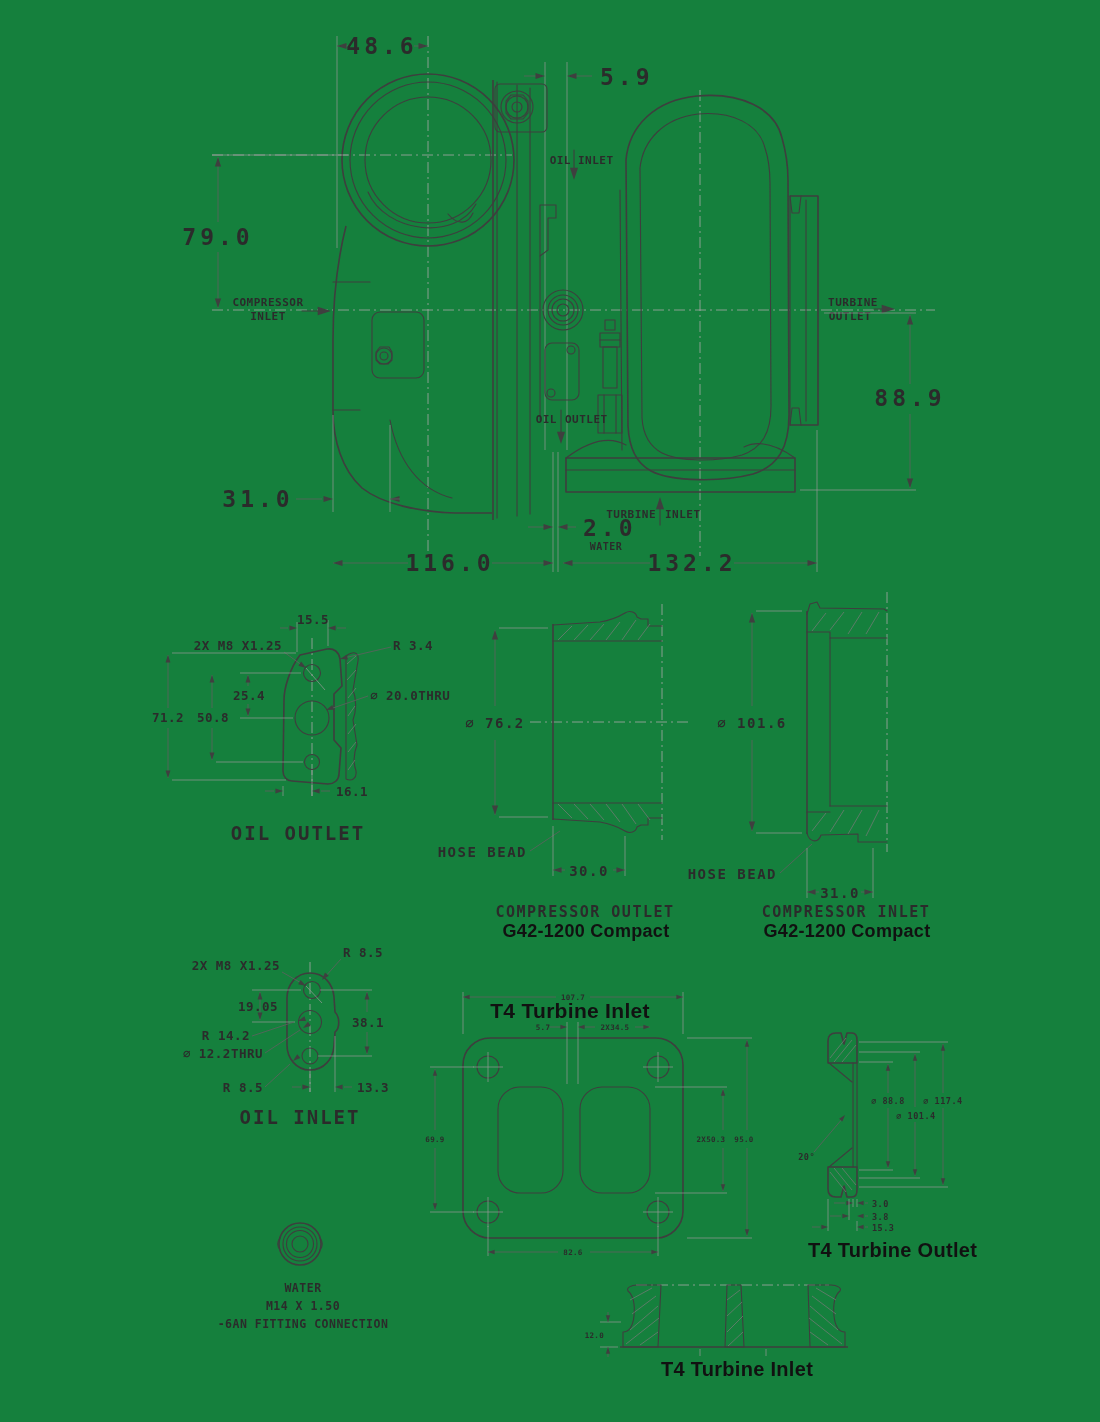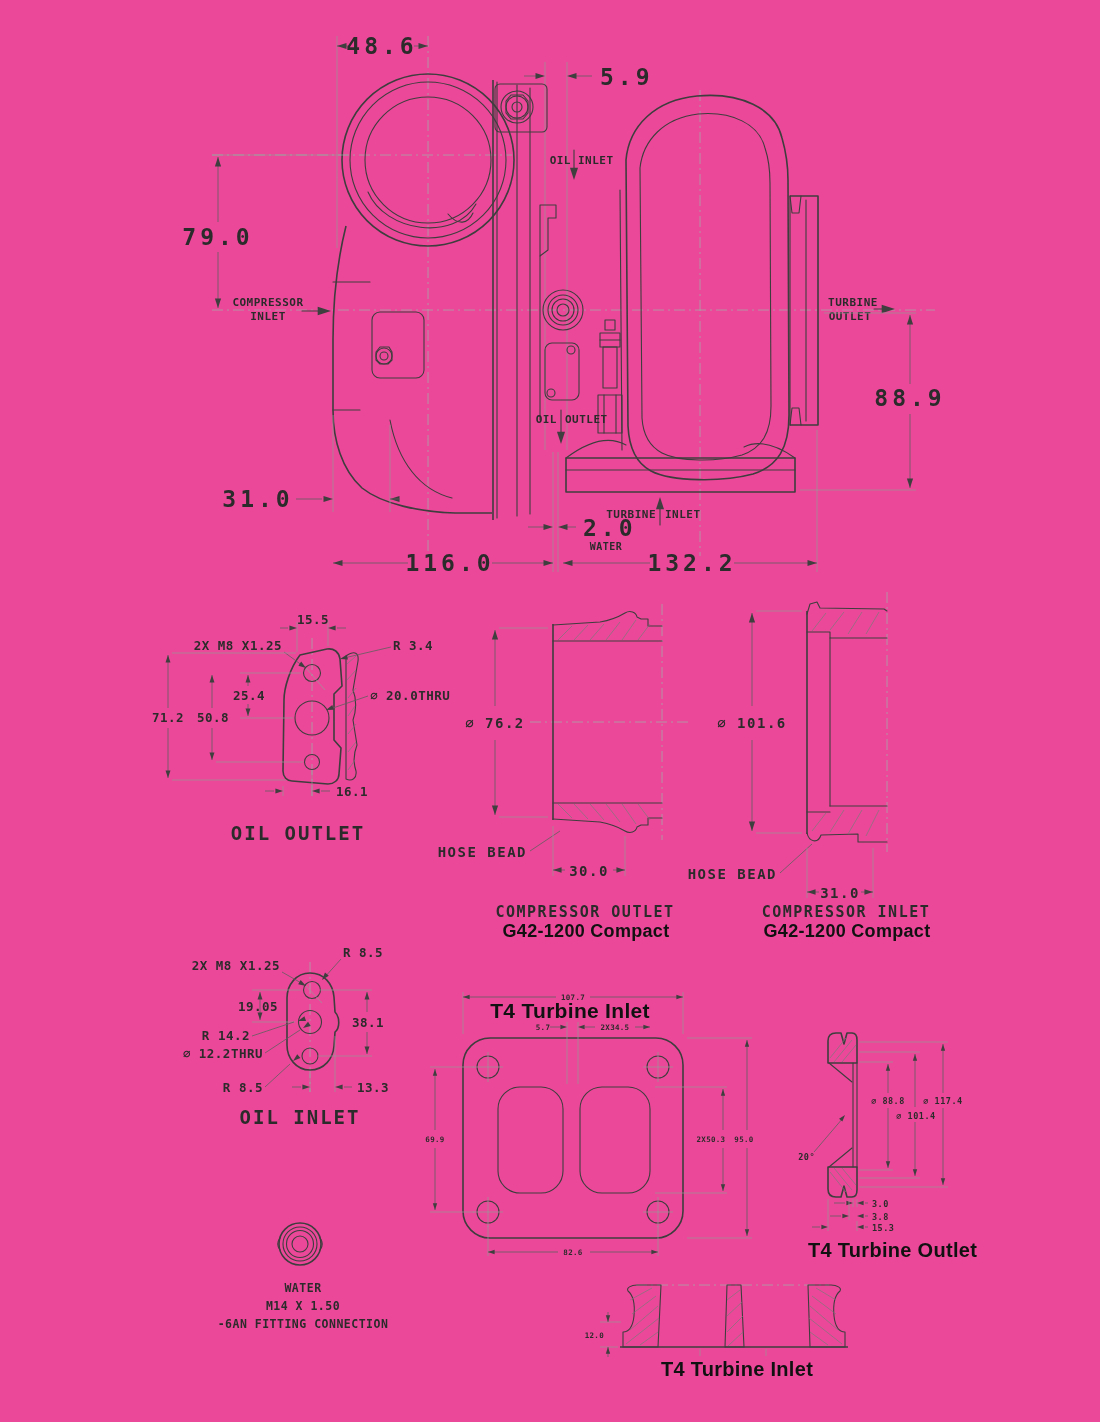--- a/index.html
+++ b/index.html
@@ -1,18 +1,18 @@
 <!DOCTYPE html>
 <html><head>
 <meta charset="utf-8">
 <style>
   * { margin:0; padding:0; box-sizing:border-box; }
   html,body { background:#ffffff; }
   .canvas {
-    position:relative; width:1100px; height:1422px; background:#ec4899;
+    position:relative; width:1100px; height:1422px; background:#15803d;
     font-family:"DejaVu Sans Mono", monospace; overflow:hidden;
   }
   svg { position:absolute; left:0; top:0; }
   .ln  { fill:none; stroke:#3e3e3e; stroke-width:1.1; stroke-linejoin:round; stroke-linecap:round; }
   .ln2 { fill:none; stroke:#3e3e3e; stroke-width:1.6; stroke-linejoin:round; }
   .thin{ fill:none; stroke:#9a9a9a; stroke-width:0.7; }
   .dim { fill:none; stroke:#5f5f5f; stroke-width:0.8; }
   .cl  { fill:none; stroke:#a7a7a7; stroke-width:0.8; stroke-dasharray:11 4 2 4; }
   .hat { fill:none; stroke:#7a7a7a; stroke-width:0.7; }
   .ah  { fill:#3f3f3f; stroke:none; }

